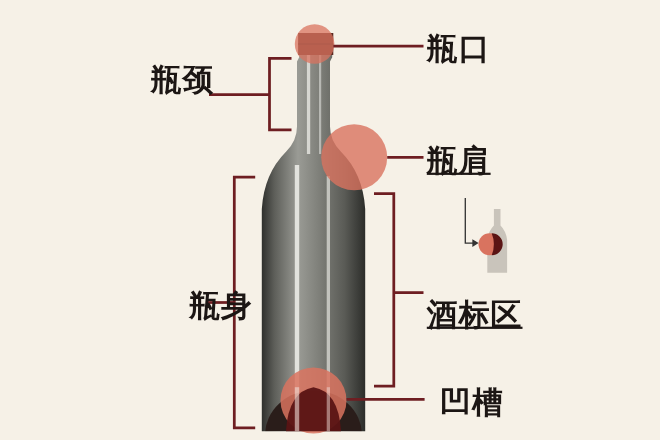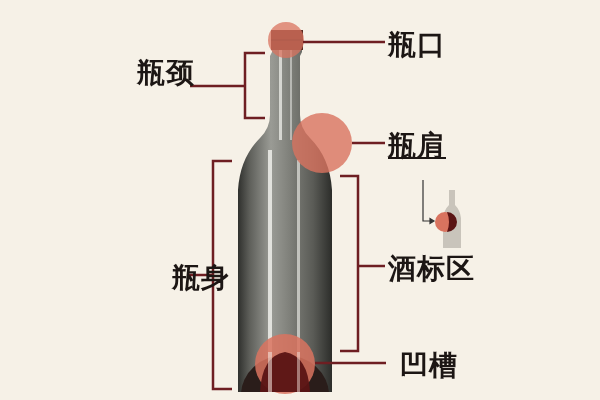--- a/index.html
+++ b/index.html
@@ -69,14 +69,14 @@
   <g stroke="#333" stroke-width="1.2" fill="none">
     <polyline points="423,180 423,221 431,221"></polyline>
     <polygon points="434,221 430,218.5 430,223.5" fill="#333"></polygon>
   </g>
 </svg>
 
 <div class="label" style="left:388px; top:31px;">瓶口</div>
 <div class="label" style="left:137px; top:59px;">瓶颈</div>
 <div class="label" style="left:388px; top:132px;text-decoration:underline;">瓶肩</div>
 <div class="label" style="left:137px; top:264px;margin-left:35px;">瓶身</div>
-<div class="label" style="left:388px; top:255px;">酒标区</div>
+<div class="label" style="left:388px; top:272px;text-decoration:underline;">酒标区</div>
 <div class="label" style="left:400px; top:352px;">凹槽</div>
 
 </body></html>

